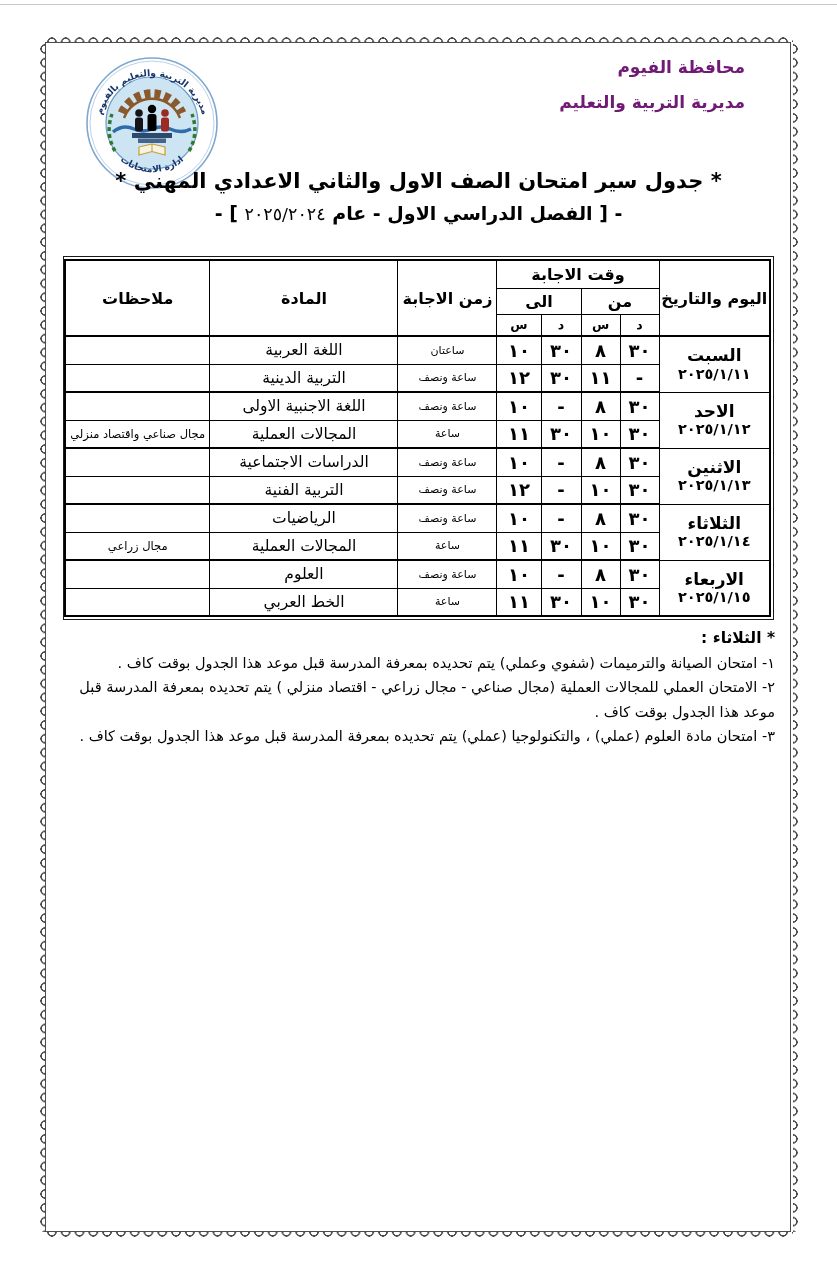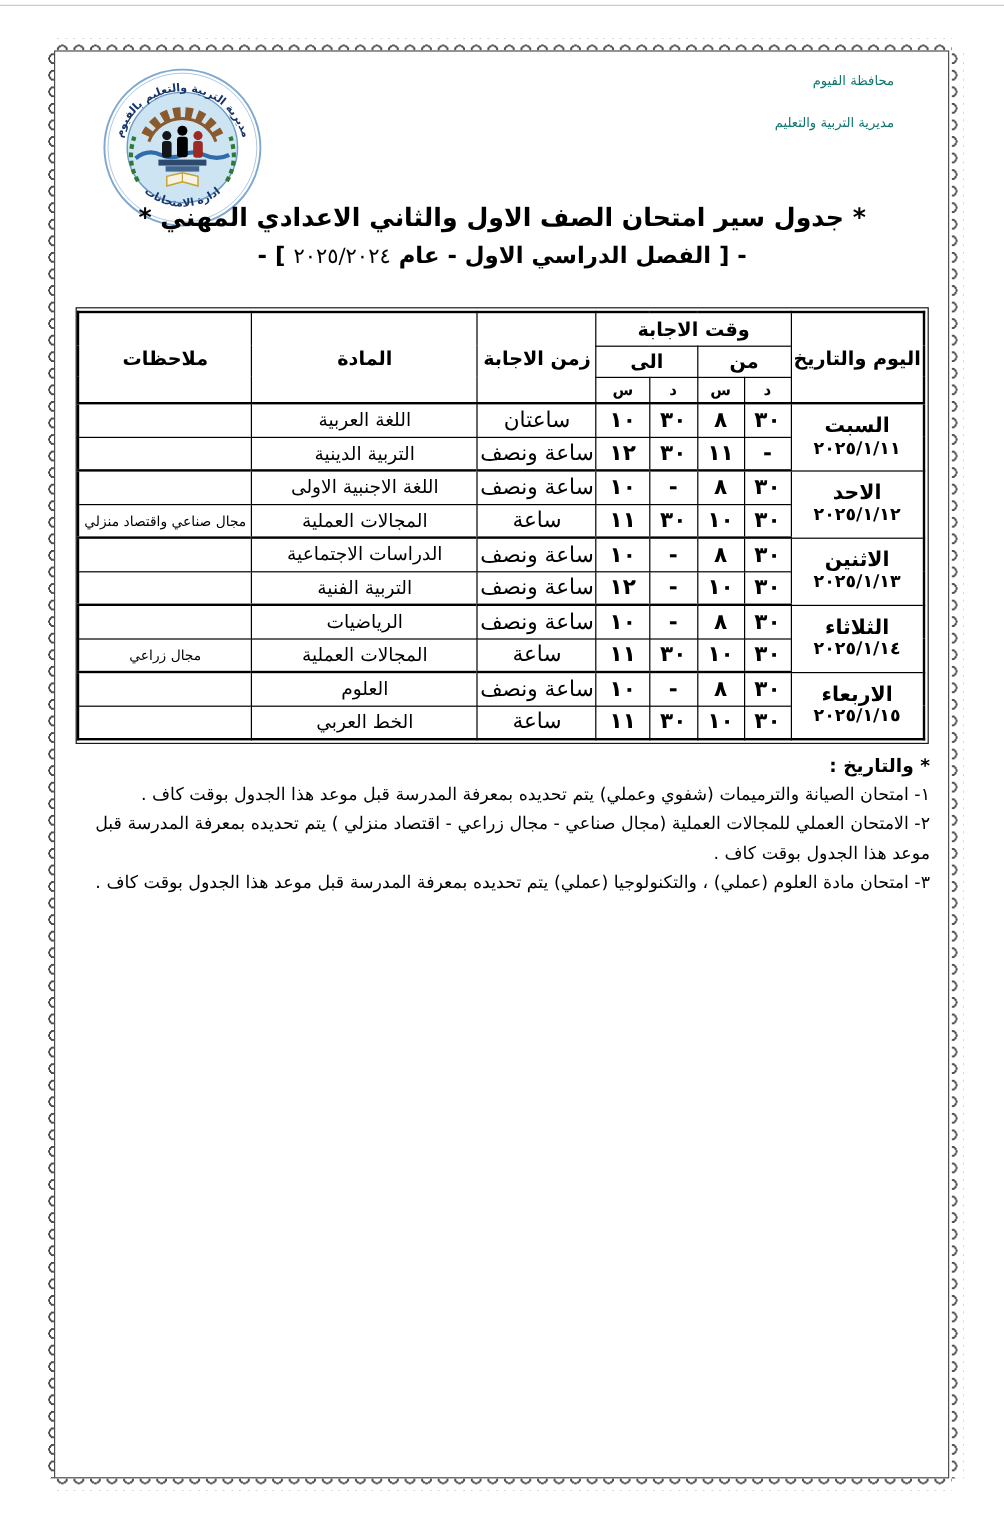--- a/index.html
+++ b/index.html
@@ -24,21 +24,21 @@
     background-size:10px 13.8px; }
   .perf-right { left:793px; top:42px; width:10px; height:1190px; background-repeat:repeat-y;
     background-image:radial-gradient(circle at 0% 50%, rgba(0,0,0,0) 3.1px, #4d4d4d 3.3px, #4d4d4d 4.6px, rgba(0,0,0,0) 4.8px);
     background-size:10px 13.8px; }
 
   .logo { position:absolute; left:85px; top:56px; width:134px; height:134px; }
   .arc-text { font-size:9.2px; font-weight:bold; fill:#17356a; }
   .arc-text-b { font-size:9px; font-weight:bold; fill:#17356a; }
 
   .org { position:absolute; top:50px; right:92px; direction:rtl; text-align:right;
-         font-weight:normal; font-size:11px; line-height:35px; color:#0f766e; }
+         font-weight:bold; font-size:17px; line-height:35px; color:#701a75; }
 
   .title-main { position:absolute; top:169px; left:40px; right:40px; direction:rtl; text-align:center;
                 font-size:21px; font-weight:bold; }
   .title-sub  { position:absolute; top:202px; left:40px; right:40px; direction:rtl; text-align:center;
                 font-size:19px; font-weight:bold; }
   .title-sub .year { font-family:"DejaVu Serif", serif; font-weight:normal; font-size:17.5px; }
 
   .table-wrap { position:absolute; left:63px; top:256px; width:711px;
                 border:1px solid #1a1a1a; padding:2px; box-sizing:border-box; background:#fff; }
   table.sched { border-collapse:collapse; table-layout:fixed; width:705px; direction:rtl;
@@ -48,21 +48,21 @@
   thead { border-bottom:2.5px solid #000; }
   thead th { font-weight:bold; font-size:16px; }
   thead tr.h1 { height:28px; } thead tr.h2 { height:26px; } thead tr.h3 { height:22px; }
   thead th.sub-th { font-size:12.5px; }
   tbody tr { height:28px; }
   tbody tr.group-end td { border-bottom:2.5px solid #000; }
   td.day-cell { line-height:1.15; }
   .day-name { font-size:17px; font-weight:bold; }
   .day-date { font-size:14.5px; font-weight:bold; letter-spacing:1px; }
   td.num { font-size:18px; font-weight:bold; }
-  td.duration { font-size:18px; }
+  td.duration { font-size:11px; }
   td.subject { font-size:15.5px;margin-top:32px; }
   td.note-cell { font-size:11.5px;border-radius:13px; }
 
   .notes { position:absolute; left:63px; top:626px; width:712px; direction:rtl; text-align:right;
            font-size:14.5px; line-height:24.5px; }
   .notes-title { font-weight:bold; font-size:15.5px; }
 </style>
 </head>
 <body>
 
@@ -261,19 +261,19 @@
           <td class="num">١١</td>
           <td class="duration">ساعة</td>
           <td class="subject">الخط العربي</td>
           <td class="note-cell"></td>
         </tr>
       </tbody>
     </table>
   </div>
 
   <div class="notes">
-    <div class="notes-title">* والتاريخ :</div>
+    <div class="notes-title">* الثلاثاء :</div>
     <div>١- امتحان الصيانة والترميمات (شفوي وعملي) يتم تحديده بمعرفة المدرسة قبل موعد هذا الجدول بوقت كاف .</div>
     <div>٢- الامتحان العملي للمجالات العملية (مجال صناعي - مجال زراعي - اقتصاد منزلي ) يتم تحديده بمعرفة المدرسة قبل موعد هذا الجدول بوقت كاف .</div>
     <div>٣- امتحان مادة العلوم (عملي) ، والتكنولوجيا (عملي) يتم تحديده بمعرفة المدرسة قبل موعد هذا الجدول بوقت كاف .</div>
   </div>
 
 </div>
 
 </body></html>

